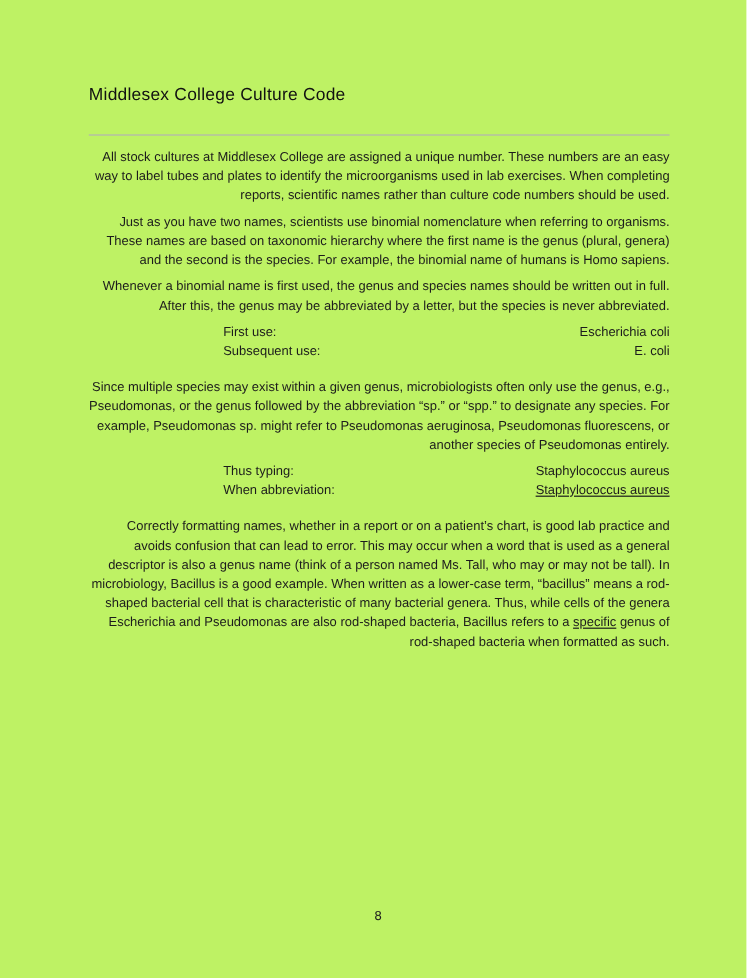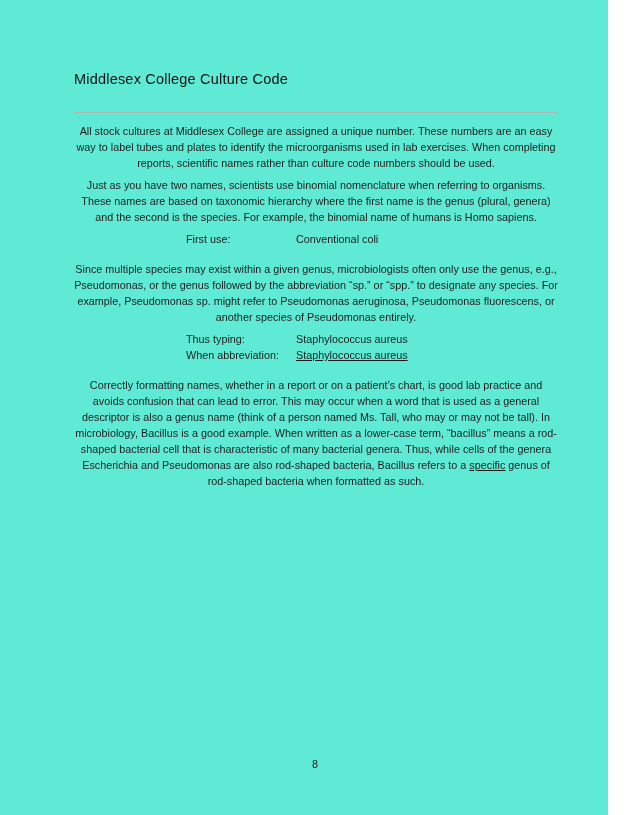--- a/index.html
+++ b/index.html
@@ -4,24 +4,25 @@
 <style>
   html, body {
     margin: 0;
     padding: 0;
     background: #ffffff;
   }
   .page {
     position: relative;
     width: 608px;
     height: 815px;
-    background: #5eead4;
+    background: #bef264;
     font-family: "Liberation Sans", sans-serif;
     color: #1c1c1c;
     overflow: hidden;
+    padding-left: 14px;
   }
   .content {
     position: absolute;
     left: 74px;
     top: 70px;
     width: 484px;
   }
   .doc-title {
     font-size: 14.5px;
     font-weight: 400;
@@ -32,30 +33,30 @@
   }
   .rule {
     border: none;
     border-top: 1px solid #b3b3b3;
     margin: 23px 0 10px 0;
   }
   .para {
     margin: 0 0 6px 0;
     font-size: 10.8px;
     line-height: 16px;
-    text-align: center;
+    text-align: right;
   }
   .it { }
   .ul { text-decoration: underline; }
   .example {
     margin: 3px 0 14px 112px;
     font-size: 10.8px;
     line-height: 16px;
   }
-  .example-row { display: flex; }
+  .example-row { display: flex; justify-content: space-between; }
   .example-label {
     flex: 0 0 110px;
     width: 110px;
   }
   .page-number {
     position: absolute;
     left: 0;
     top: 758px;
     width: 630px;
     text-align: center;
@@ -66,24 +67,29 @@
 </head>
 <body>
 
 <div class="page">
   <div class="content">
     <h1 class="doc-title">Middlesex College Culture Code</h1>
     <hr class="rule">
     <div>
         <p class="para"><span>All stock cultures at Middlesex College are assigned a unique number. These numbers are an easy way to label tubes and plates to identify the microorganisms used in lab exercises. When completing reports, scientific names rather than culture code numbers should be used.</span></p>
         <p class="para"><span>Just as you have two names, scientists use </span><span class="it">binomial nomenclature</span><span> when referring to organisms. These names are based on taxonomic hierarchy where the first name is the </span><span class="it">genus</span><span> (plural, genera) and the second is the </span><span class="it">species</span><span>. For example, the binomial name of humans is </span><span class="it">Homo sapiens</span><span>.</span></p>
+        <p class="para"><span>Whenever a binomial name is first used, the genus and species names should be written out in full. After this, the genus may be abbreviated by a letter, but the species is never abbreviated.</span></p>
         <div class="example">
           <div class="example-row">
             <span class="example-label">First use:</span>
-            <span class="example-value it">Conventional coli</span>
+            <span class="example-value it">Escherichia coli</span>
+          </div>
+          <div class="example-row">
+            <span class="example-label">Subsequent use:</span>
+            <span class="example-value it">E. coli</span>
           </div>
         </div>
         <p class="para"><span>Since multiple species may exist within a given genus, microbiologists often only use the genus, e.g., </span><span class="it">Pseudomonas,</span><span> or the genus followed by the abbreviation “sp.” or “spp.” to designate any species. For example, </span><span class="it">Pseudomonas</span><span> sp. might refer to </span><span class="it">Pseudomonas aeruginosa, Pseudomonas fluorescens,</span><span> or another species of </span><span class="it">Pseudomonas</span><span> entirely.</span></p>
         <div class="example">
           <div class="example-row">
             <span class="example-label">Thus typing:</span>
             <span class="example-value it">Staphylococcus aureus</span>
           </div>
           <div class="example-row">
             <span class="example-label">When abbreviation:</span>

